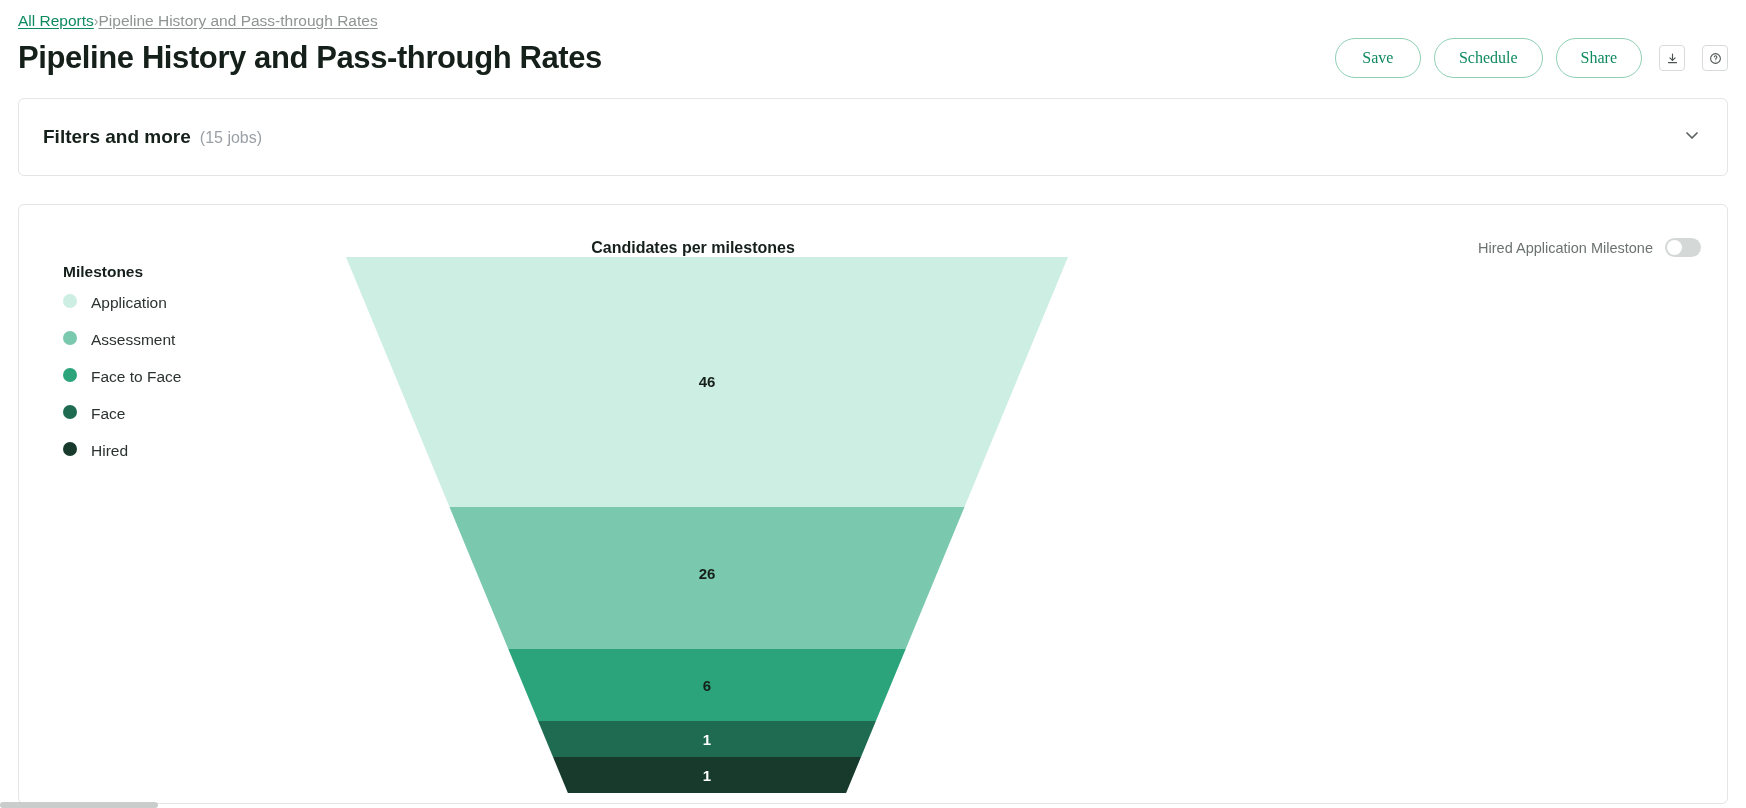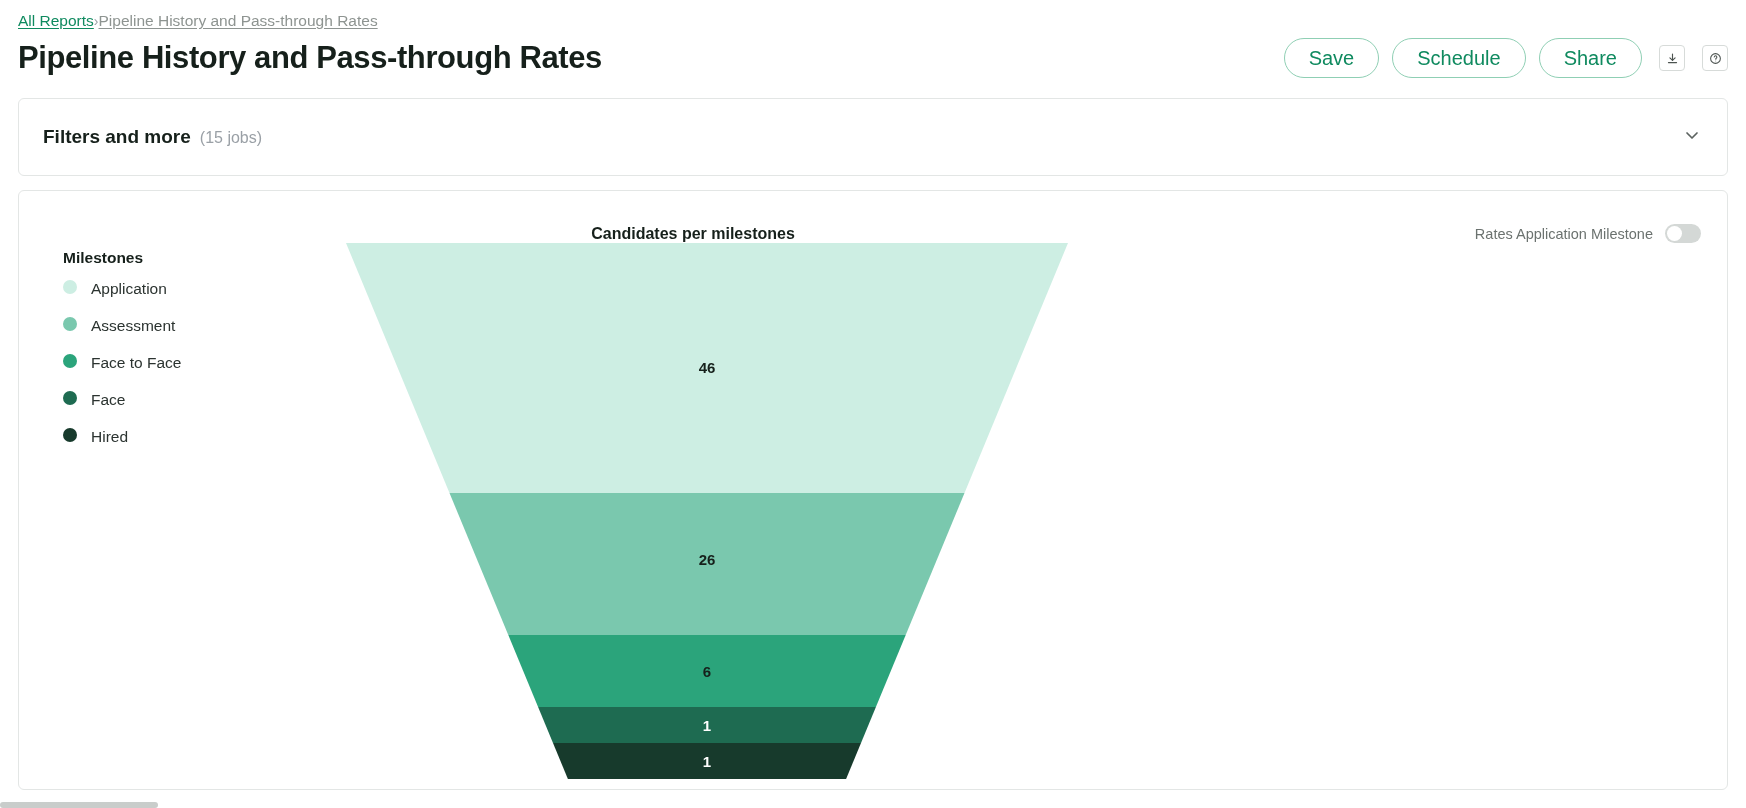--- a/index.html
+++ b/index.html
@@ -71,22 +71,22 @@
     gap: 13px;
   }
   .pill-btn {
     height: 40px;
     min-width: 86px;
     padding: 0 24px;
     border: 1px solid #8fcfb4;
     border-radius: 999px;
     background: #ffffff;
     color: #0f8a5f;
-    font-size: 20px;
-    font-family: Liberation Sans, sans-serif;
+    font-size: 16px;
+    font-family: Liberation Serif, serif;
     cursor: pointer;
     display: flex;
     align-items: center;
     justify-content: center;
     white-space: nowrap;
   }
   .icon-btn {
     width: 26px;
     height: 26px;
     border: 1px solid #d7dbd9;
@@ -132,21 +132,21 @@
     display: flex;
     align-items: center;
     justify-content: center;
     width: 26px;
     height: 26px;
     cursor: pointer;
   }
 
   
   .chart-card {
-    margin-top: 14px;
+    margin-top: 28px;
     height: 600px;
     border: 1px solid #e3e6e5;
     border-radius: 6px;
     background: #ffffff;
     position: relative;
     overflow: hidden;
   }
   .chart-title {
     position: absolute;
     top: 34px;
@@ -305,21 +305,21 @@
     </div>
   </div>
 
   <div class="chart-card">
 
     <div class="chart-title">
       <span class="chart-title-inner">Candidates per milestones</span>
     </div>
 
     <div class="toggle-wrap">
-      <span class="toggle-label">Rates Application Milestone</span>
+      <span class="toggle-label">Hired Application Milestone</span>
       <div class="toggle">
         <div class="knob"></div>
       </div>
     </div>
 
     <div class="legend">
       <div class="legend-title">Milestones</div>
 
       <div class="legend-item">
         <span class="legend-dot" style="background:#cdeee3"></span>

